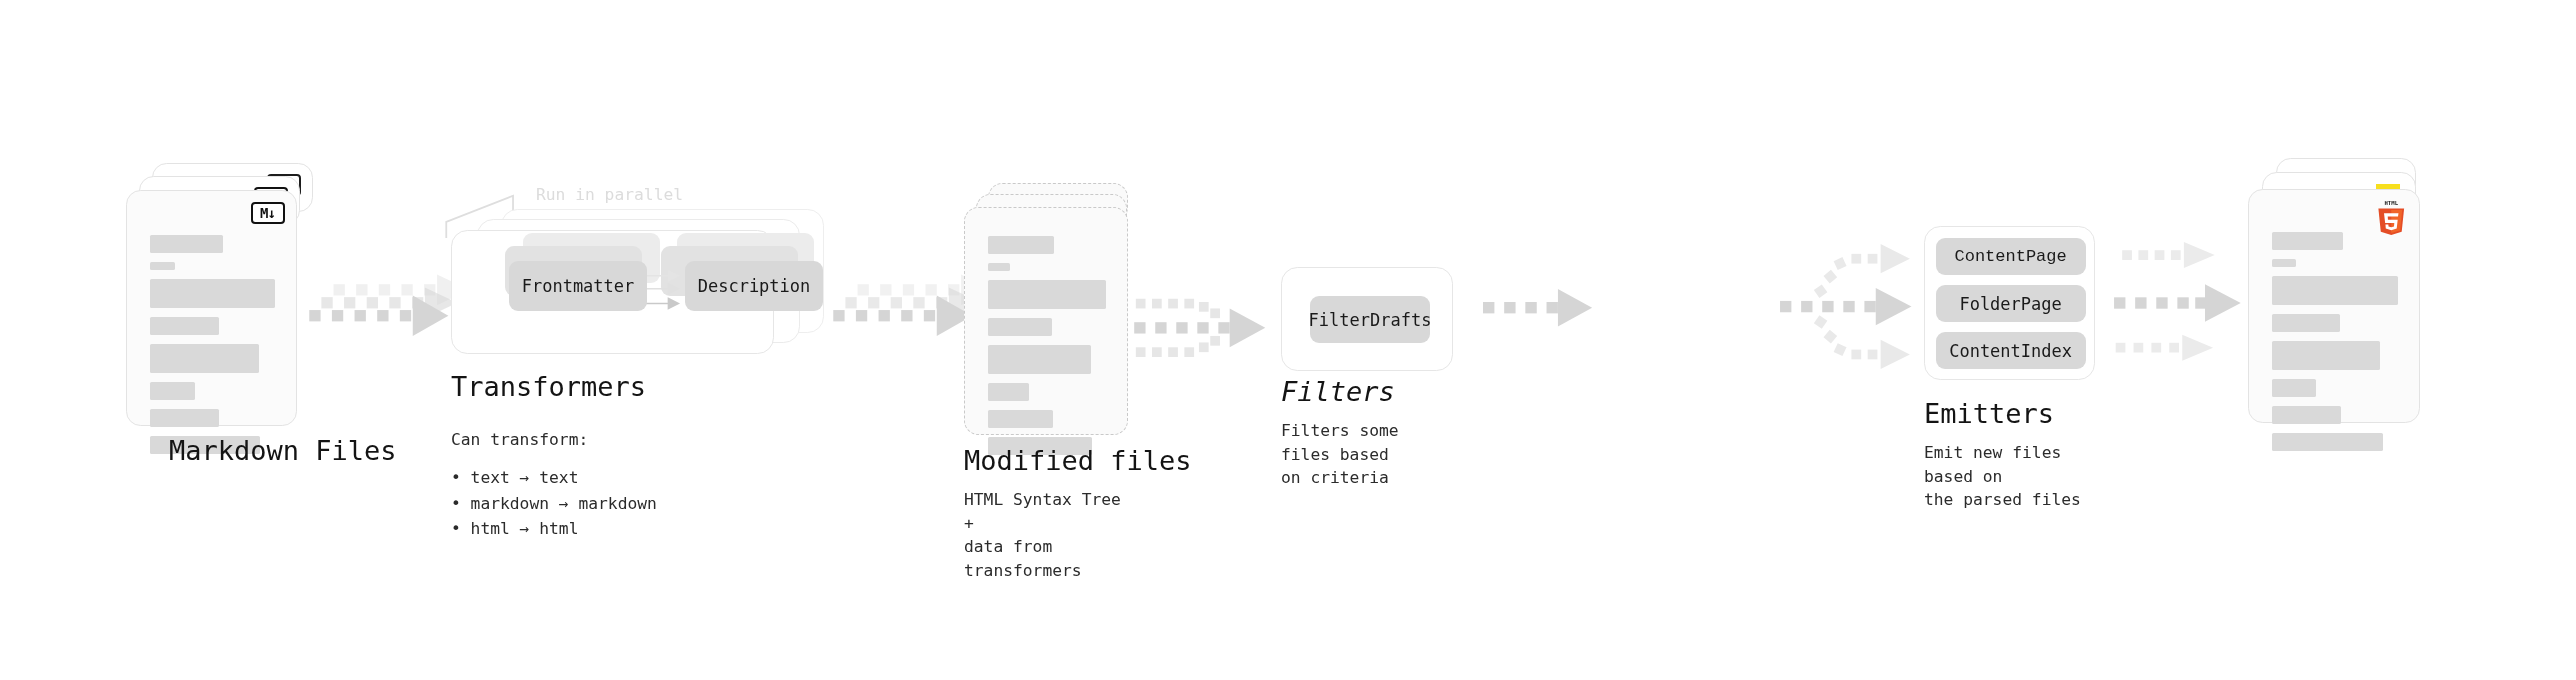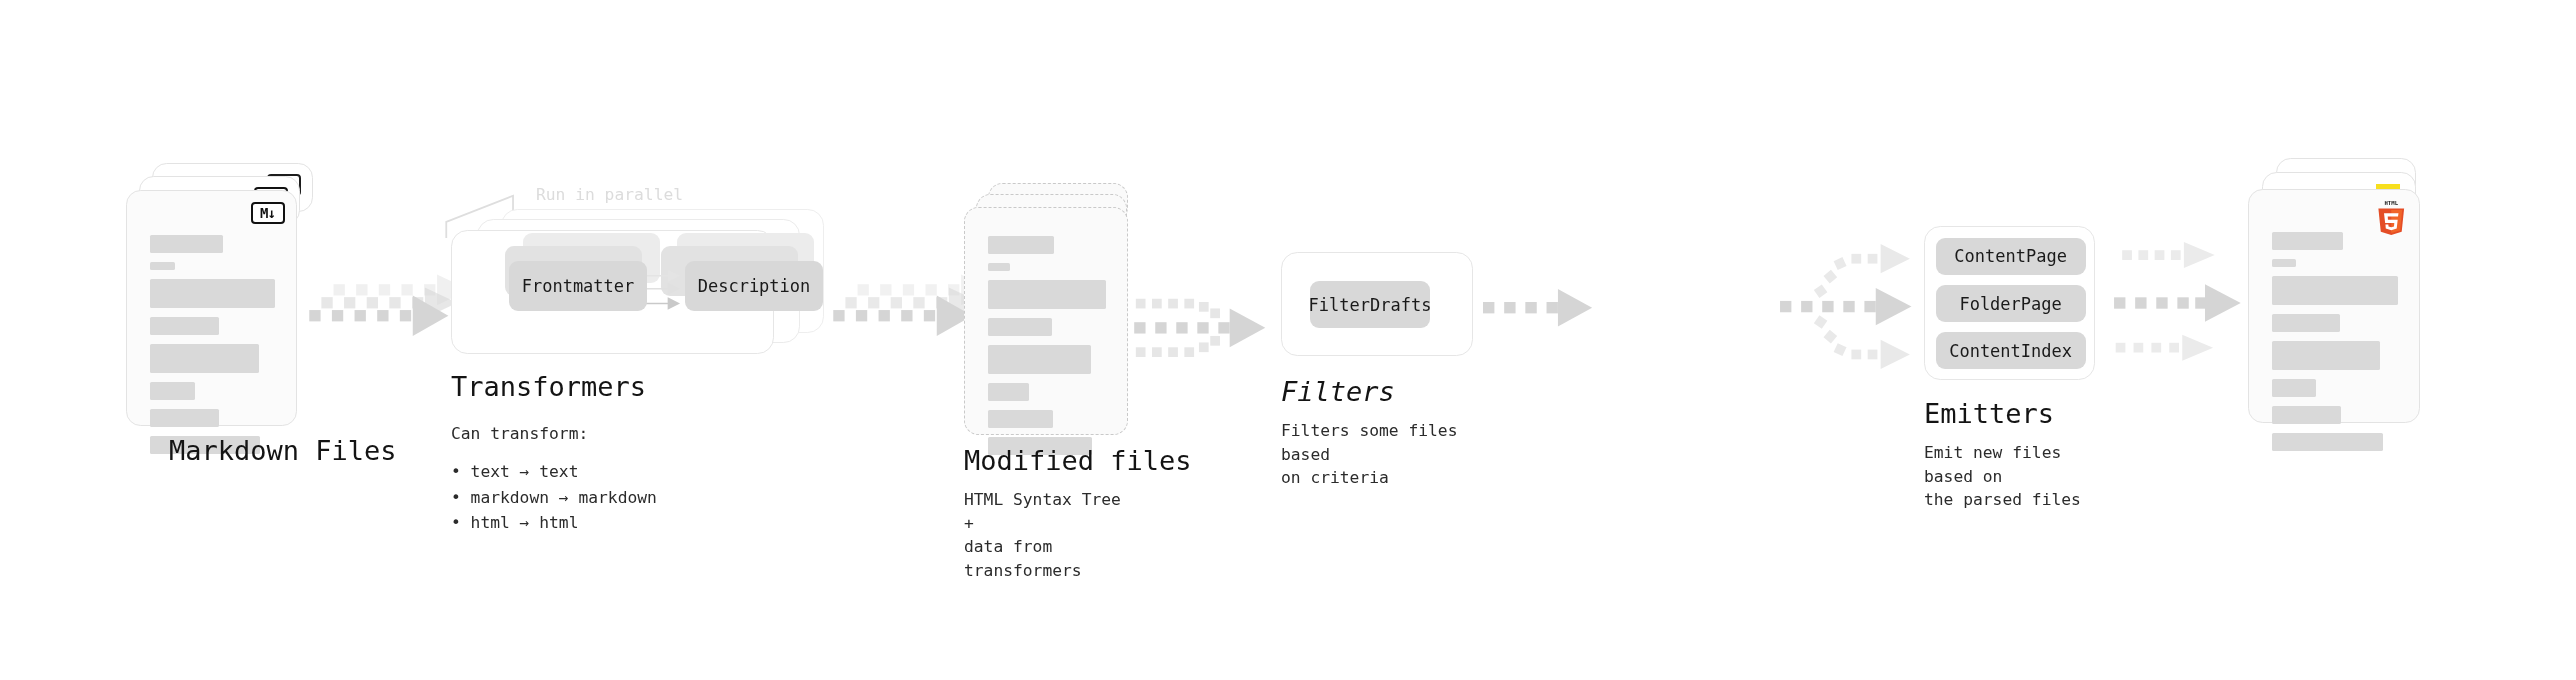--- a/index.html
+++ b/index.html
@@ -186,21 +186,21 @@
 
       <div class="chip" style="left:37px; top:70px; width:138px; height:50px;margin-left:21px;">
         <span>Frontmatter</span>
       </div>
       <div class="chip" style="left:234px; top:70px; width:138px; height:50px;">
         <span>Description</span>
       </div>
     </div>
 
     <div class="title" style="left:0px; top:180px;">Transformers</div>
-    <div class="list" style="left:0px; top:230px;">
+    <div class="list" style="left:0px; top:236px;">
       <span class="lead">Can transform:</span>
       <ul>
         <li>text → text</li>
         <li>markdown → markdown</li>
         <li>html → html</li>
       </ul>
     </div>
   </div>
 
   <svg class="arrow-svg" style="left:833px; top:268px; width:138px; height:93px;" viewBox="0 0 170 115">
@@ -273,21 +273,21 @@
       <rect x="0" y="67" width="14" height="14"></rect>
         <rect x="26" y="67" width="14" height="14"></rect>
       <rect x="52" y="67" width="14" height="14"></rect>
         <rect x="78" y="67" width="14" height="14"></rect>
       <rect x="104" y="67" width="14" height="14"></rect>
       <path d="M118 50 L162 74 L118 98 Z"></path>
     </g>
   </svg>
 
   <div class="node" style="left:1281px; top:252px;">
-    <div class="proc-box" style="position:relative; left:0; top:0; width:192px; height:104px;">
+    <div class="proc-box" style="position:relative; left:0; top:15px; width:172px; height:104px;">
       <div class="chip" style="left:28px; top:28.4px; width:120px; height:47px;">
         <span>FilterDrafts</span>
       </div>
     </div>
     <div class="title" style="left:0px; top:124px;font-style:italic;">Filters</div>
     <div class="desc" style="left:0px; top:167px;">Filters some files based
 on criteria</div>
   </div>
 
   <svg class="arrow-svg" style="left:1483px; top:284px; width:114px; height:49px;" viewBox="0 0 140 60">
@@ -323,21 +323,21 @@
         <rect x="26" y="80" width="14" height="14"></rect>
       <rect x="52" y="80" width="14" height="14"></rect>
         <rect x="78" y="80" width="14" height="14"></rect>
       <rect x="104" y="80" width="14" height="14"></rect>
       <path d="M118 64 L162 87 L118 110 Z"></path>
     </g>
   </svg>
 
   <div class="node" style="left:1924px; top:226px;">
     <div class="proc-box" style="position:relative; left:0; top:0; width:171px; height:154px;">
-      <div class="chip" style="left:10.6px; top:10.6px; width:150px; height:37px;">
+      <div class="chip" style="left:10.6px; top:10.6px; width:150px; height:37px;font-family:Liberation Mono, monospace;">
         <span>ContentPage</span>
       </div>
       <div class="chip" style="left:10.6px; top:58px; width:150px; height:37px;">
         <span>FolderPage</span>
       </div>
       <div class="chip" style="left:10.6px; top:105px; width:150px; height:37px;">
         <span>ContentIndex</span>
       </div>
     </div>
     <div class="title" style="left:0px; top:172px;">Emitters</div>

